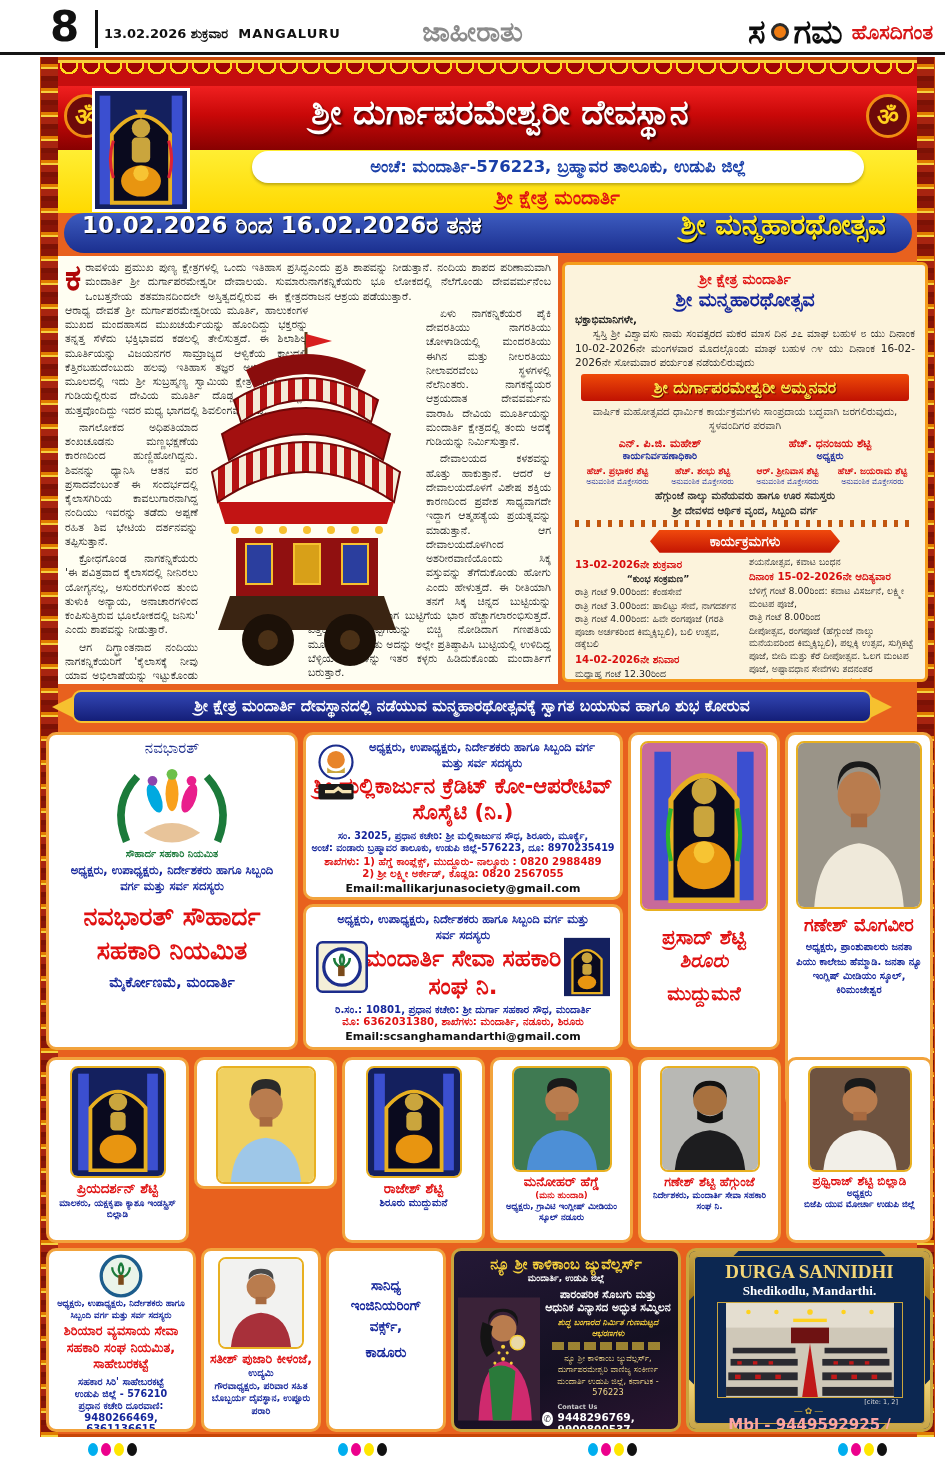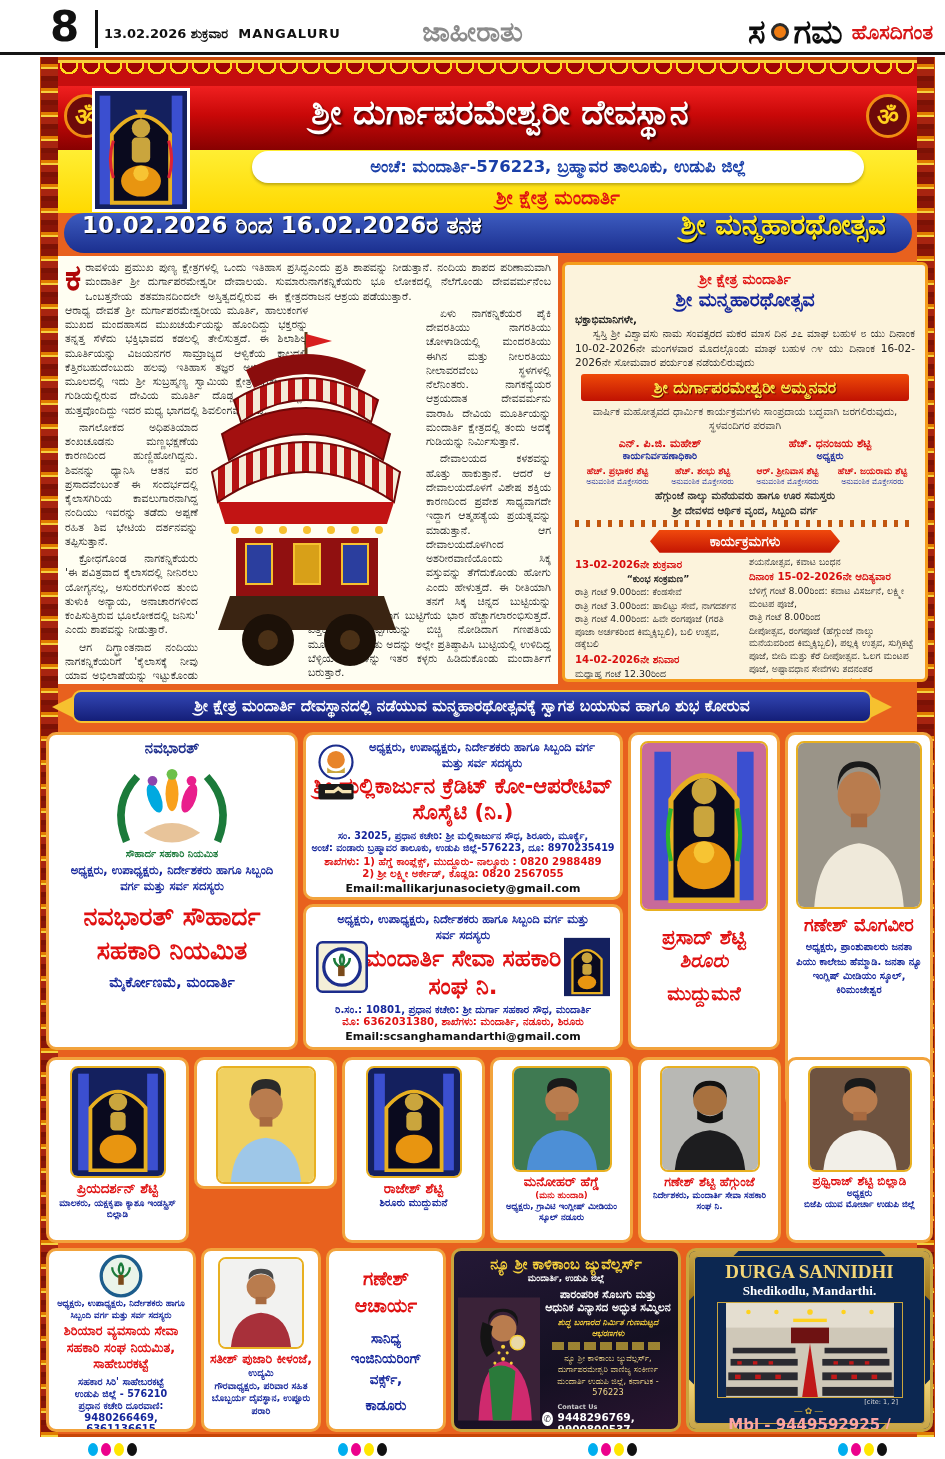--- a/index.html
+++ b/index.html
@@ -276,21 +276,21 @@
 
     </div>
   </div>
 </div>
 
 <div class="curl" id="curl-l"></div>
 <div class="curl" id="curl-r"></div>
 <div id="welcome">ಶ್ರೀ ಕ್ಷೇತ್ರ ಮಂದಾರ್ತಿ ದೇವಸ್ಥಾನದಲ್ಲಿ ನಡೆಯುವ ಮನ್ಮಹಾರಥೋತ್ಸವಕ್ಕೆ ಸ್ವಾಗತ ಬಯಸುವ ಹಾಗೂ ಶುಭ ಕೋರುವ</div>
 
 <div class="card" style="left:46px;top:732px;width:252px;height:318px;padding-top:4px;">
-  <div style="font-size:15px;font-weight:700;color:#1c2d8c;">ನವಭಾರತ್</div>
+  <div style="font-size:15px;font-weight:400;color:#1c2d8c;">ನವಭಾರತ್</div>
   <svg viewBox="0 0 120 96" style="width:132px;height:104px;margin:0 auto;display:block;">
     <path d="M18 78 Q4 44 28 18" stroke="#1b7a3a" stroke-width="7" fill="none"></path>
     <path d="M102 78 Q116 44 92 18" stroke="#1b7a3a" stroke-width="7" fill="none"></path>
     <g>
         <ellipse cx="60" cy="34" rx="6" ry="16" fill="#f9a11b"></ellipse>
         <ellipse cx="44" cy="38" rx="6" ry="14" fill="#00a9e0" transform="rotate(-20 44 38)"></ellipse>
         <ellipse cx="76" cy="38" rx="6" ry="14" fill="#e91e8c" transform="rotate(20 76 38)"></ellipse>
         <circle cx="60" cy="16" r="5" fill="#6cc04a"></circle>
         <circle cx="42" cy="22" r="4.5" fill="#8e44ad"></circle>
         <circle cx="78" cy="22" r="4.5" fill="#e91e8c"></circle>
@@ -487,21 +487,20 @@
         <rect x="26" y="31" width="8" height="6" fill="#a86a40"></rect>
         <path d="M8 72 Q10 46 30 44 Q50 46 52 72 Z" fill="var(--p-sh)"></path>
       </svg>
   </span>
   <div class="biz-red" style="font-size:12.6px;line-height:1.25;">ಸತೀಶ್ ಪುಜಾರಿ ಕೀಳಂಜೆ,</div>
   <div class="blue-b" style="font-size:9.5px;">ಉದ್ಯಮಿ</div>
   <div class="blue-b" style="font-size:9.2px;line-height:1.35;padding:1px 4px;">ಗೌರವಾಧ್ಯಕ್ಷರು, ಪರಿವಾರ ಸಹಿತ ಬೊಬ್ಬರ್ಯ ದೈವಸ್ಥಾನ, ಉಪ್ಪೂರು ಪರಾರಿ</div>
 </div>
 
 <div class="card" style="left:326px;top:1248px;width:120px;height:184px;padding-top:14px;">
-  <div class="biz-red" style="font-size:19px;line-height:1.4;">ಗಣೇಶ್ ಆಚಾರ್ಯ</div>
   <div class="blue-b" style="font-size:13.5px;line-height:1.5;margin-top:10px;padding:0 6px;">ಸಾನಿಧ್ಯ ಇಂಜಿನಿಯರಿಂಗ್ ವರ್ಕ್ಸ್,</div>
   <div class="blue-b" style="font-size:14px;margin-top:8px;">ಕಾಡೂರು</div>
 </div>
 
 <div class="card" id="jewellers" style="left:451px;top:1248px;width:230px;height:184px;padding:5px 4px 0;">
   <div style="color:#f6d03c;font-weight:900;font-size:14.5px;">ನ್ಯೂ ಶ್ರೀ ಕಾಳಿಕಾಂಬ ಜ್ಯುವೆಲ್ಲರ್ಸ್</div>
   <div style="color:#fff;font-size:9px;font-weight:bold;">ಮಂದಾರ್ತಿ, ಉಡುಪಿ ಜಿಲ್ಲೆ</div>
   <svg viewBox="0 0 80 120" style="position:absolute;left:4px;top:36px;width:82px;height:144px;">
     <rect width="80" height="120" fill="#3a2238"></rect>
     <circle cx="44" cy="30" r="13" fill="#b97c4e"></circle>

